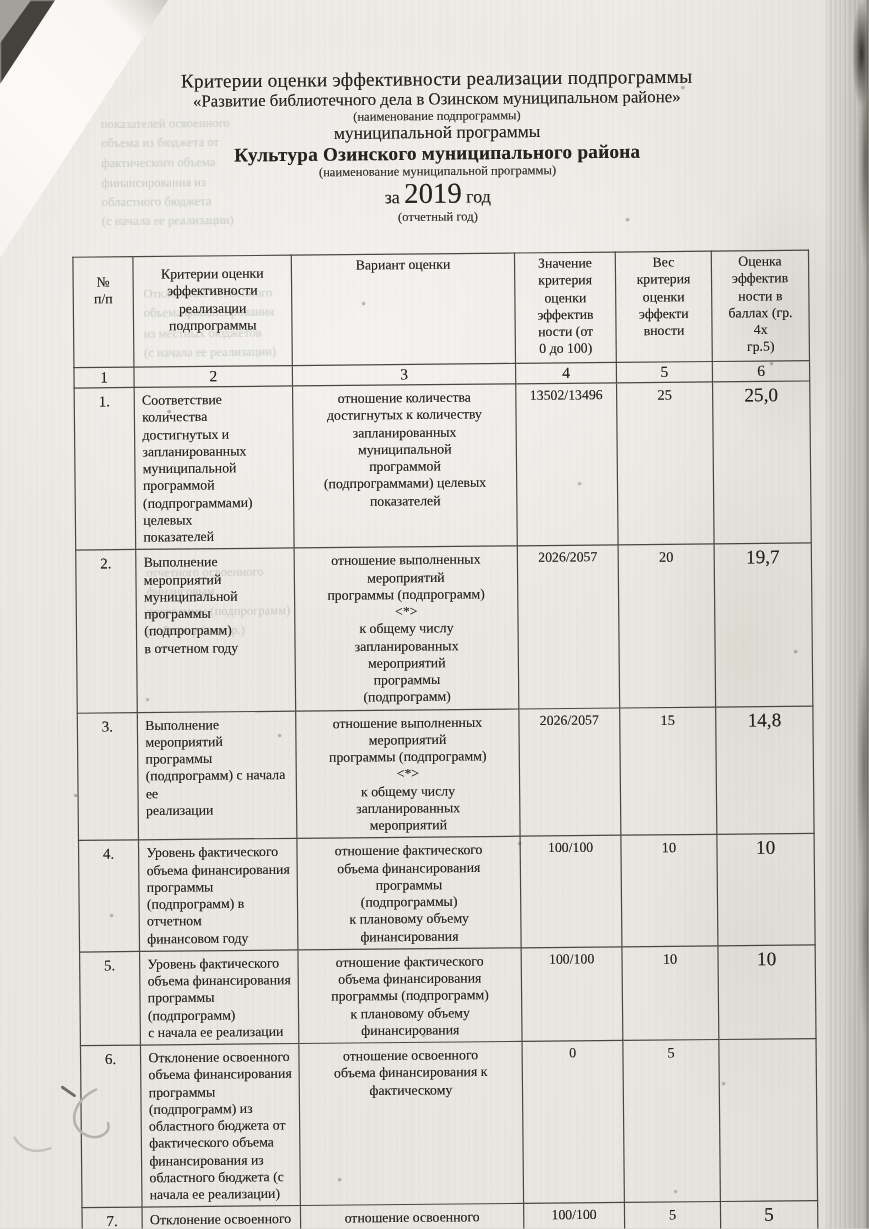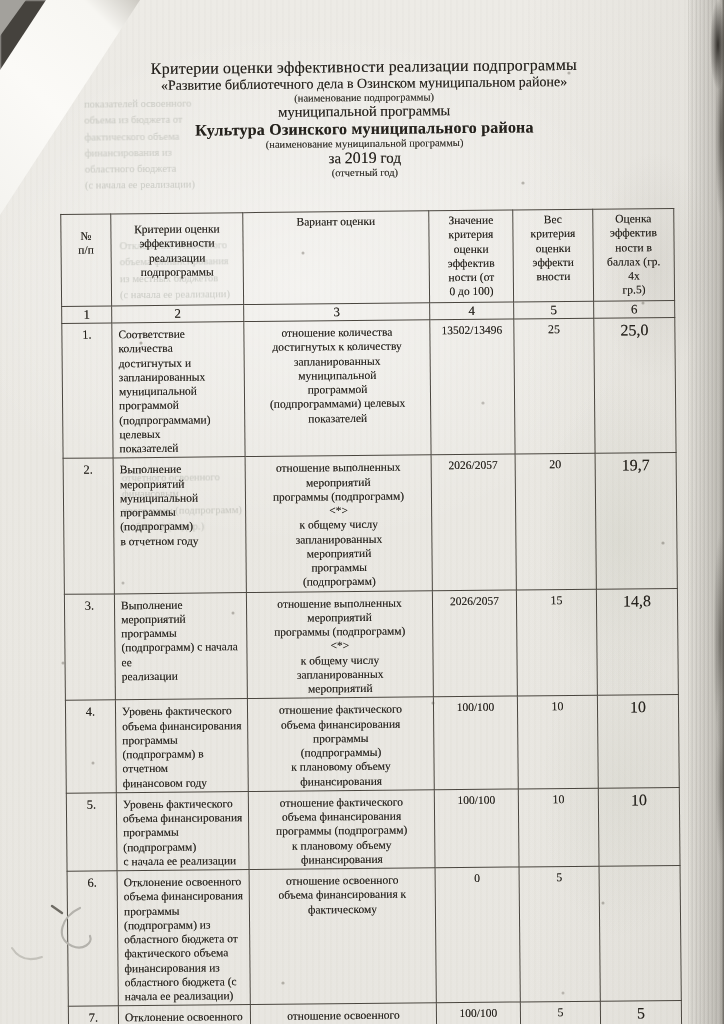--- a/index.html
+++ b/index.html
@@ -16,21 +16,21 @@
     transform:rotate(-0.55deg); transform-origin:362px 500px;}
   
   .doc-header{position:absolute;left:10px;top:58px;width:716px;text-align:center;}
   .doc-header p{margin:0;}
   .t1{font-size:16px;letter-spacing:.2px;margin-bottom:5px;}
   .t2{font-size:14px;}
   .cap{font-size:10.5px;color:#32302a;}
   .t3{font-size:14.5px;margin-top:23px;}
   .t4{font-size:16px;font-weight:bold;margin-top:2px;letter-spacing:.2px;}
   .year-line{font-size:15px;margin-top:3px;}
-  .year-line .year{font-size:16px;}
+  .year-line .year{font-size:24px;}
   
   .content, .criteria-table{text-shadow:0 0 .4px rgba(45,40,32,.55);}
   
   .criteria-table{
     position:absolute;left:63px;top:211px;width:614px;
     border-collapse:collapse; table-layout:fixed;
     border:1.5px solid #3e3a33;
   }
   .criteria-table th,.criteria-table td{
     border:1px solid #4a463f; vertical-align:top; overflow:hidden;

